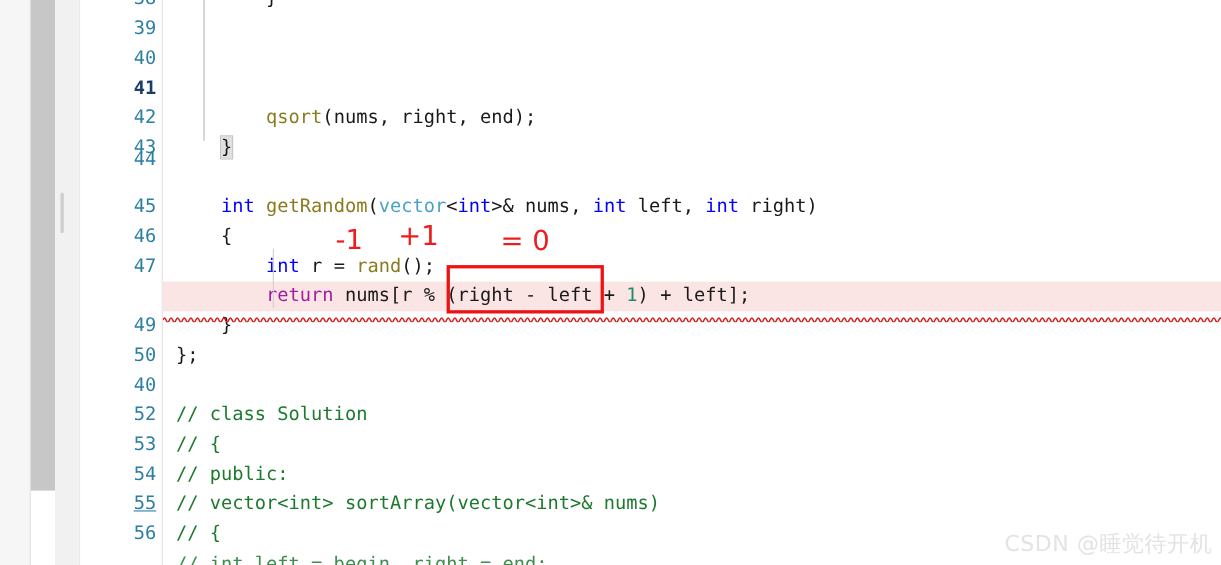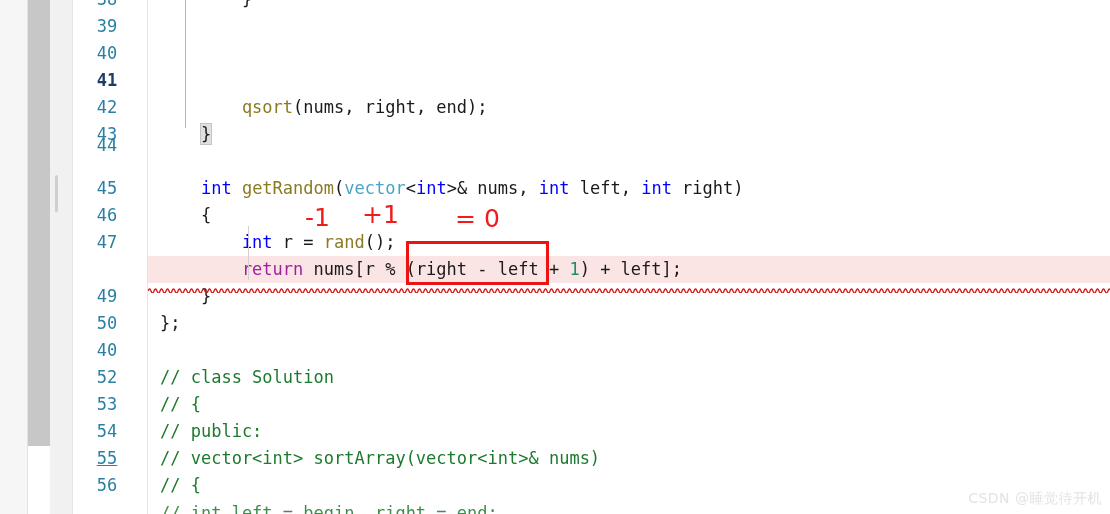--- a/index.html
+++ b/index.html
@@ -64,21 +64,21 @@
     position: absolute;
     left: 147px; top: 0;
     width: 1px; height: 514px;
     background: #e3e3e3;
   }
 
   .lnum {
     position: absolute;
     right: 5px;
     width: 70px;
-    text-align: center;
+    text-align: right;
     font-family: "DejaVu Sans Mono", "Liberation Mono", monospace;
     font-size: 17px;
     line-height: 27px;
     color: #2b7fa5;
     letter-spacing: 0px;
   }
   .lnum.current { color: #1b3d6b; font-weight: bold; }
 
   
   .error-marker {
@@ -158,21 +158,21 @@
     position: absolute;
     border: 3px solid #ee1212;
     background: transparent;
   }
 
   
   .watermark {
     position: absolute;
     right: 8px; bottom: 6px;
     font-family: "DejaVu Sans", "Liberation Sans", sans-serif;
-    font-size: 14px;
+    font-size: 20px;
     color: #e3e3e3;
     white-space: pre;
     letter-spacing: 0.5px;
   }
 
   
   .clipped-row {
     position: absolute;
     left: 160px; top: 500px;
     height: 14px; width: 480px;

